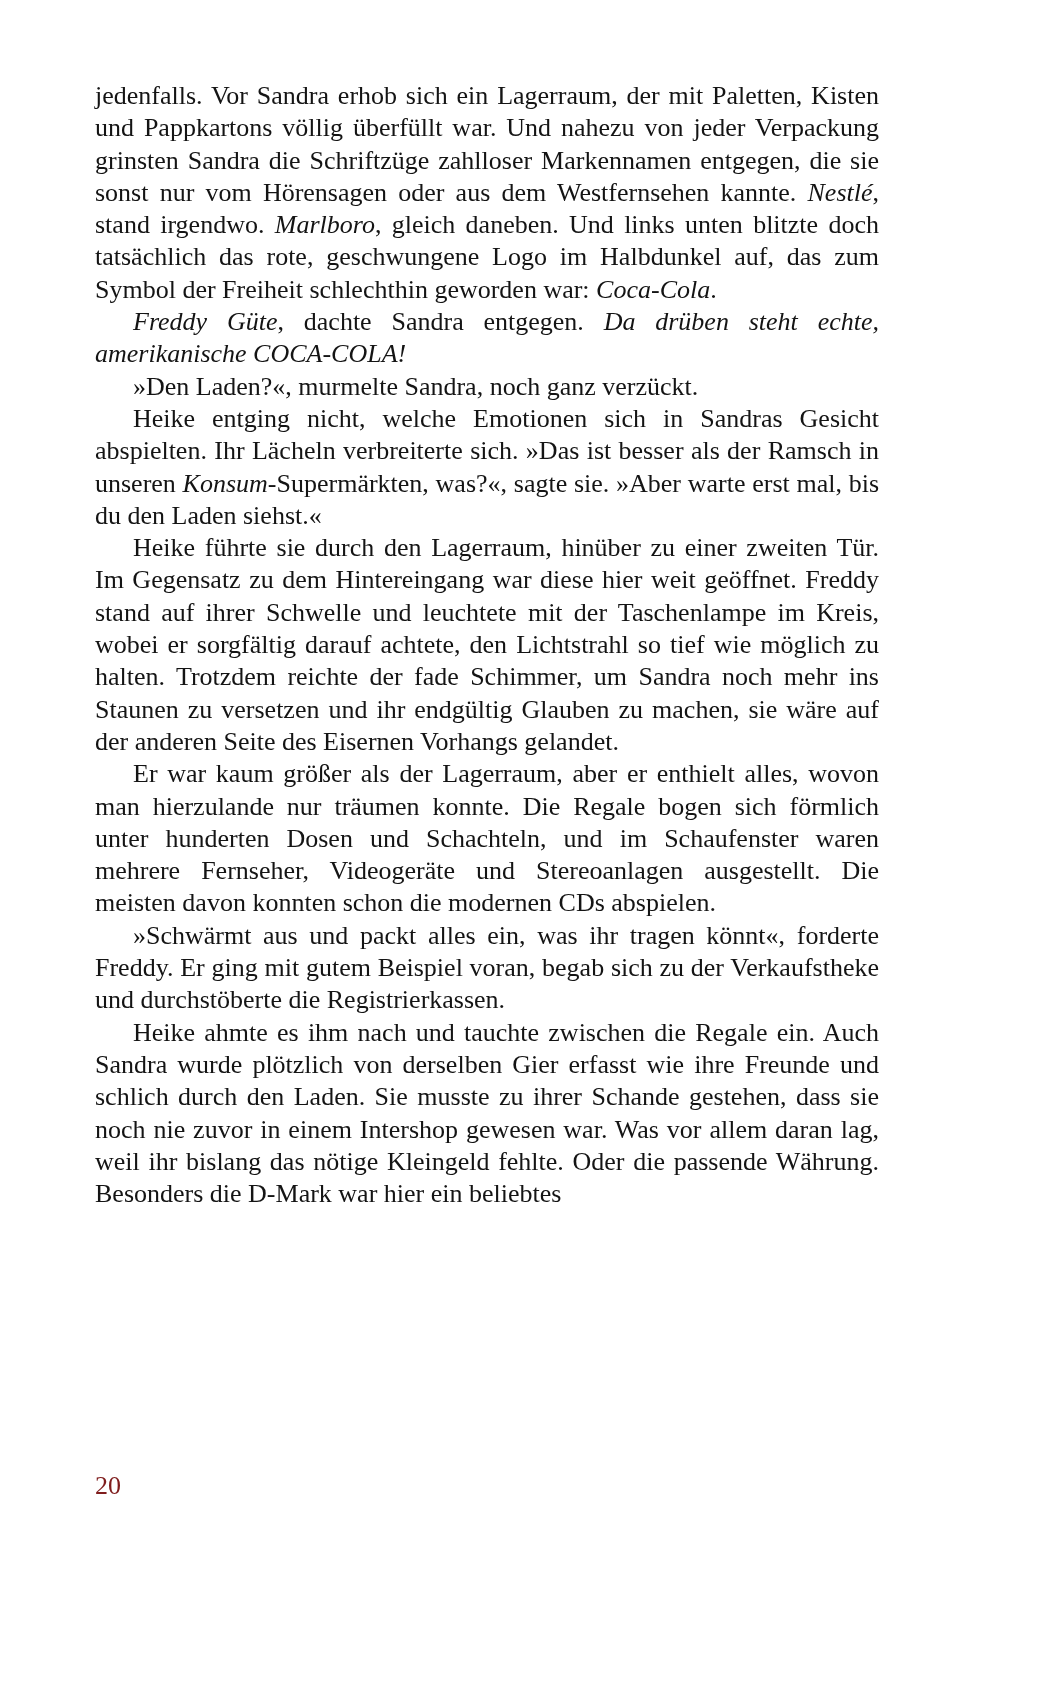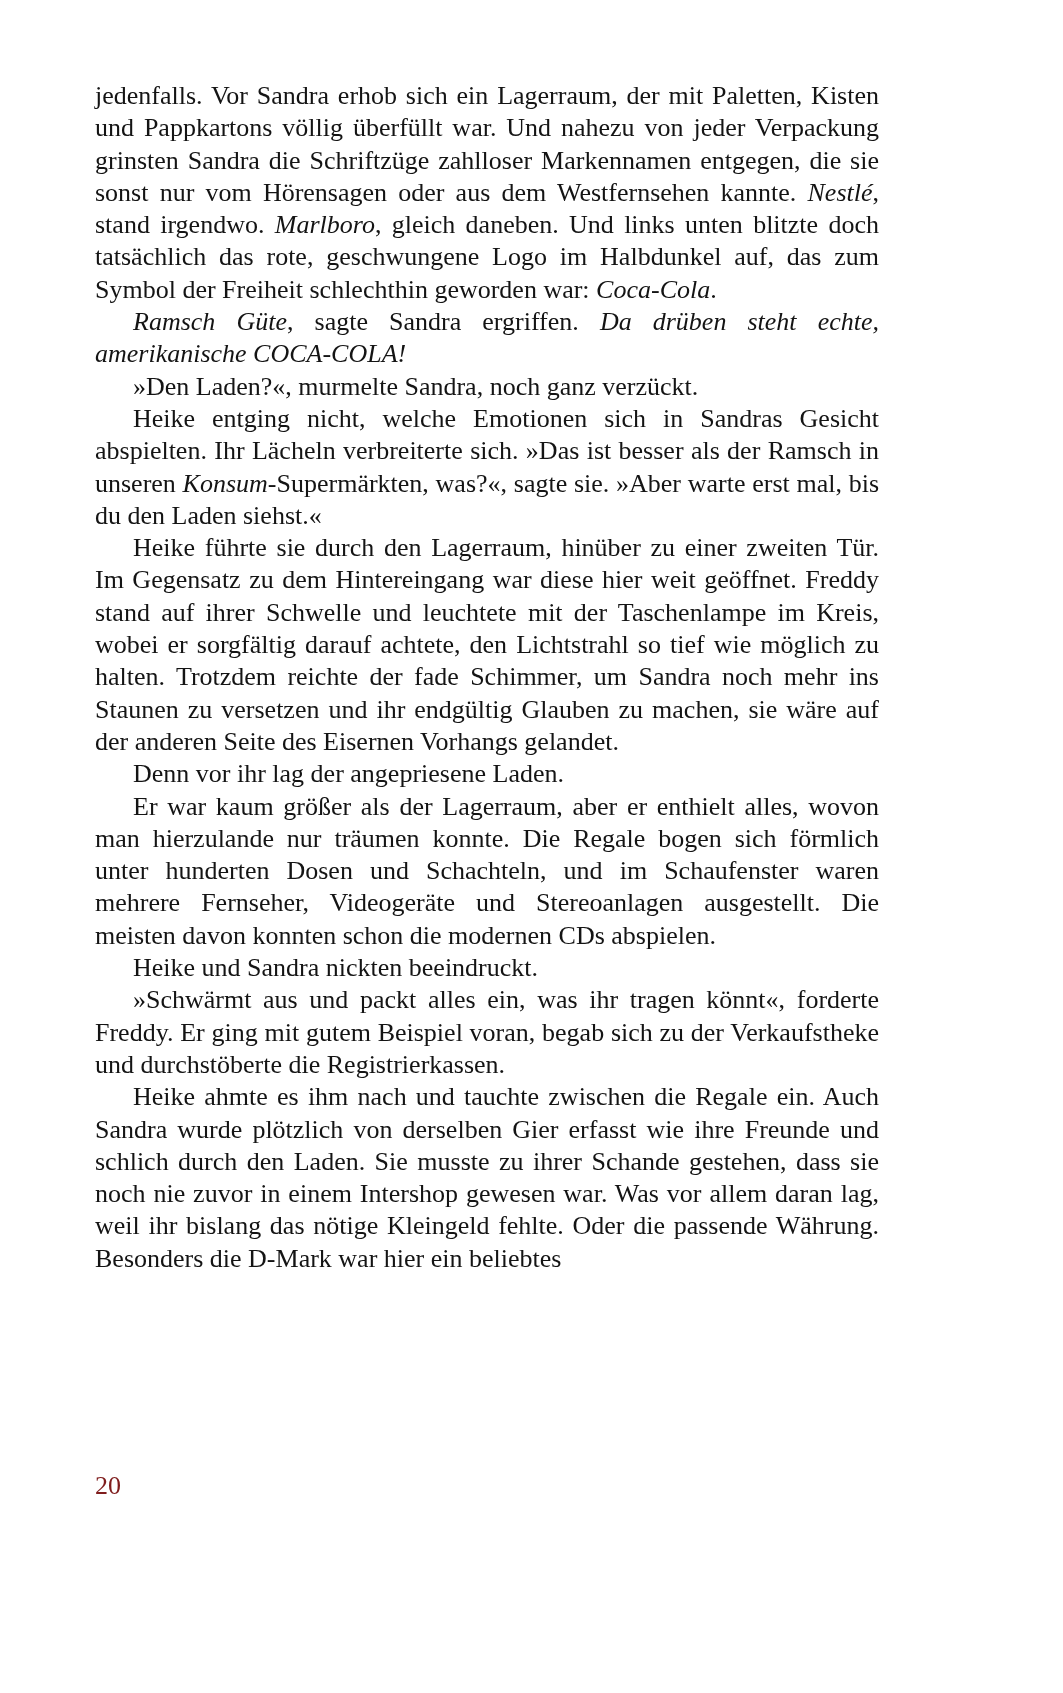--- a/index.html
+++ b/index.html
@@ -49,24 +49,22 @@
     line-height: 32px;
     color: #7f1d1d;
   }
 </style>
 </head>
 <body>
 
 <div class="page">
   <div class="text-block">
       <p class="para"><span>jedenfalls. Vor Sandra erhob sich ein Lagerraum, der mit Paletten, Kisten und Pappkartons völlig überfüllt war. Und nahezu von jeder Verpackung grinsten Sandra die Schriftzüge zahlloser Markennamen entgegen, die sie sonst nur vom Hörensagen oder aus dem Westfernsehen kannte. </span><em>Nestlé</em><span>, stand irgendwo. </span><em>Marlboro</em><span>, gleich daneben. Und links unten blitzte doch tatsächlich das rote, geschwungene Logo im Halbdunkel auf, das zum Symbol der Freiheit schlechthin geworden war: </span><em>Coca-Cola</em><span>.</span></p>
-      <p class="para indent"><em>Ramsch Güte</em><span>, sagte Sandra ergriffen. </span><em>Da drüben steht echte, amerikanische COCA-COLA!</em></p>
+      <p class="para indent"><em>Freddy Güte</em><span>, dachte Sandra entgegen. </span><em>Da drüben steht echte, amerikanische COCA-COLA!</em></p>
       <p class="para indent"><span>»Den Laden?«, murmelte Sandra, noch ganz verzückt.</span></p>
       <p class="para indent"><span>Heike entging nicht, welche Emotionen sich in Sandras Gesicht abspielten. Ihr Lächeln verbreiterte sich. »Das ist besser als der Ramsch in unseren </span><em>Konsum</em><span>-Supermärkten, was?«, sagte sie. »Aber warte erst mal, bis du den Laden siehst.«</span></p>
       <p class="para indent"><span>Heike führte sie durch den Lagerraum, hinüber zu einer zweiten Tür. Im Gegensatz zu dem Hintereingang war diese hier weit geöffnet. Freddy stand auf ihrer Schwelle und leuchtete mit der Taschenlampe im Kreis, wobei er sorgfältig darauf achtete, den Lichtstrahl so tief wie möglich zu halten. Trotzdem reichte der fade Schimmer, um Sandra noch mehr ins Staunen zu versetzen und ihr endgültig Glauben zu machen, sie wäre auf der anderen Seite des Eisernen Vorhangs gelandet.</span></p>
-      <p class="para indent"><span>Denn vor ihr lag der angepriesene Laden.</span></p>
       <p class="para indent"><span>Er war kaum größer als der Lagerraum, aber er enthielt alles, wovon man hierzulande nur träumen konnte. Die Regale bogen sich förmlich unter hunderten Dosen und Schachteln, und im Schaufenster waren mehrere Fernseher, Videogeräte und Stereoanlagen ausgestellt. Die meisten davon konnten schon die modernen CDs abspielen.</span></p>
-      <p class="para indent"><span>Heike und Sandra nickten beeindruckt.</span></p>
       <p class="para indent"><span>»Schwärmt aus und packt alles ein, was ihr tragen könnt«, forderte Freddy. Er ging mit gutem Beispiel voran, begab sich zu der Verkaufstheke und durchstöberte die Registrierkassen.</span></p>
       <p class="para indent"><span>Heike ahmte es ihm nach und tauchte zwischen die Regale ein. Auch Sandra wurde plötzlich von derselben Gier erfasst wie ihre Freunde und schlich durch den Laden. Sie musste zu ihrer Schande gestehen, dass sie noch nie zuvor in einem Intershop gewesen war. Was vor allem daran lag, weil ihr bislang das nötige Kleingeld fehlte. Oder die passende Währung. Besonders die D-Mark war hier ein beliebtes</span></p>
     </div>
   <div class="page-number">20</div>
 </div>
 
 </body></html>

